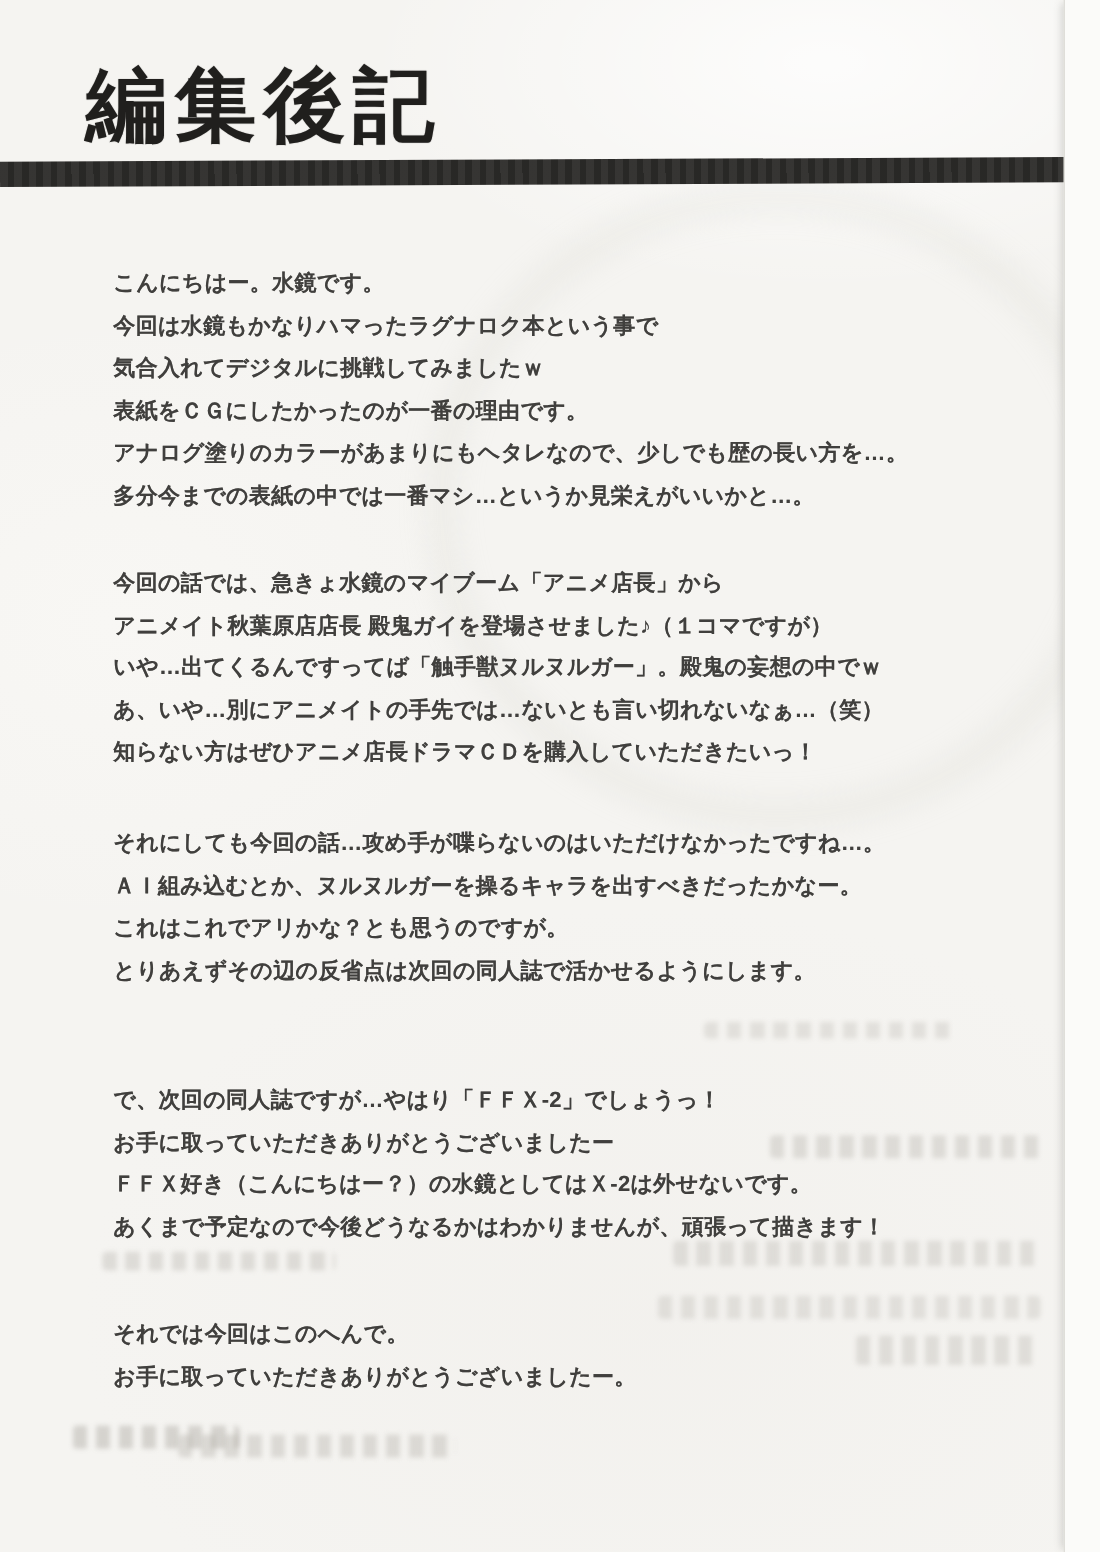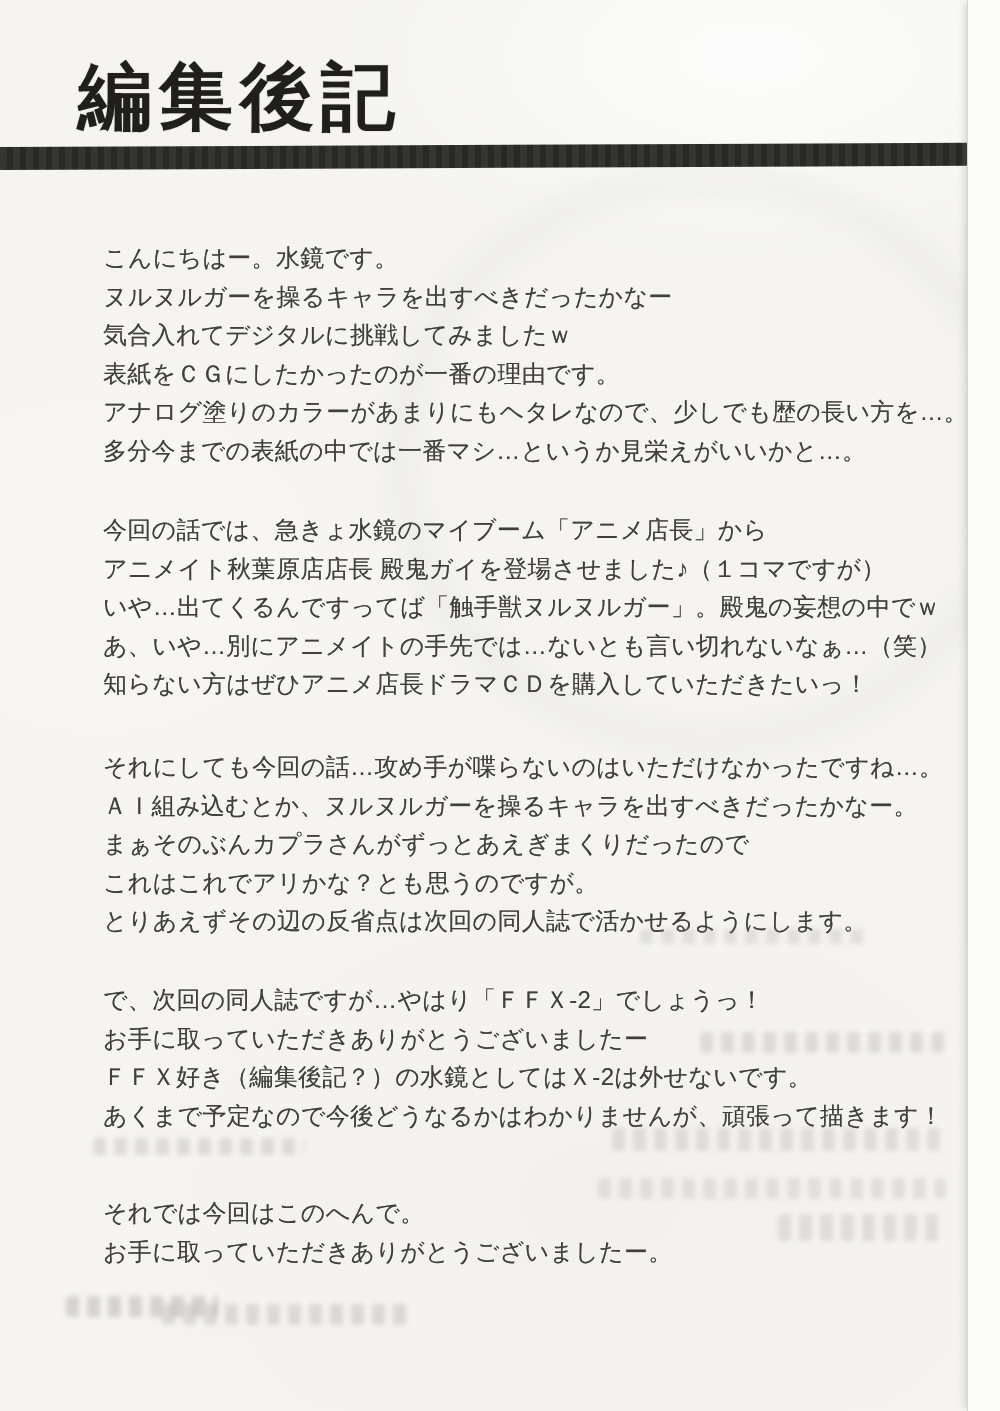--- a/index.html
+++ b/index.html
@@ -37,26 +37,27 @@
     width: 968px; height: 23px;
     background:
       repeating-linear-gradient(90deg, rgba(255,255,255,0.05) 0 7px, rgba(0,0,0,0.06) 7px 13px),
       #2b2a28;
     transform: rotate(-0.25deg);
     transform-origin: left center;
   }
   .para {
     position: absolute;
     left: 103px;
-    font-size: 24px;
+    font-size: 20px;
     line-height: 38.6px;
     color: #403f3d;
     text-shadow: 0 0 0.6px rgba(64,63,61,0.55);
     white-space: nowrap;
     letter-spacing: 0.3px;
+    font-weight: bold;
   }
   .para-1 { top: 239px; }
   .para-2 { top: 511px; }
   .para-3 { top: 748px; }
   .para-4 { top: 981px; }
   .para-5 { top: 1194px; }
   .bleed-ellipse {
     position: absolute;
     left: 390px; top: 168px;
     width: 590px; height: 540px;
@@ -95,47 +96,46 @@
 <div class="scan">
 
   <div class="bleed-ellipse"></div>
 
   <h1 class="page-title">編集後記</h1>
 
   <div class="divider-band"></div>
 
   <section class="para para-1">
     <div class="line">こんにちはー。水鏡です。</div>
-    <div class="line">ヌルヌルガーを操るキャラを出すべきだったかなー</div>
+    <div class="line">今回は水鏡もかなりハマったラグナロク本という事で</div>
     <div class="line">気合入れてデジタルに挑戦してみましたｗ</div>
     <div class="line">表紙をＣＧにしたかったのが一番の理由です。</div>
     <div class="line">アナログ塗りのカラーがあまりにもヘタレなので、少しでも歴の長い方を…。</div>
     <div class="line">多分今までの表紙の中では一番マシ…というか見栄えがいいかと…。</div>
   </section>
 
   <section class="para para-2">
     <div class="line">今回の話では、急きょ水鏡のマイブーム「アニメ店長」から</div>
     <div class="line">アニメイト秋葉原店店長 殿鬼ガイを登場させました♪（１コマですが）</div>
     <div class="line">いや…出てくるんですってば「触手獣ヌルヌルガー」。殿鬼の妄想の中でｗ</div>
     <div class="line">あ、いや…別にアニメイトの手先では…ないとも言い切れないなぁ…（笑）</div>
     <div class="line">知らない方はぜひアニメ店長ドラマＣＤを購入していただきたいっ！</div>
   </section>
 
   <section class="para para-3">
     <div class="line">それにしても今回の話…攻め手が喋らないのはいただけなかったですね…。</div>
     <div class="line">ＡＩ組み込むとか、ヌルヌルガーを操るキャラを出すべきだったかなー。</div>
-    <div class="line">まぁそのぶんカプラさんがずっとあえぎまくりだったので</div>
     <div class="line">これはこれでアリかな？とも思うのですが。</div>
     <div class="line">とりあえずその辺の反省点は次回の同人誌で活かせるようにします。</div>
   </section>
 
   <section class="para para-4">
     <div class="line">で、次回の同人誌ですが…やはり「ＦＦＸ-2」でしょうっ！</div>
     <div class="line">お手に取っていただきありがとうございましたー</div>
-    <div class="line">ＦＦＸ好き（編集後記？）の水鏡としてはＸ-2は外せないです。</div>
+    <div class="line">ＦＦＸ好き（こんにちはー？）の水鏡としてはＸ-2は外せないです。</div>
     <div class="line">あくまで予定なので今後どうなるかはわかりませんが、頑張って描きます！</div>
   </section>
 
   <section class="para para-5">
     <div class="line">それでは今回はこのへんで。</div>
     <div class="line">お手に取っていただきありがとうございましたー。</div>
   </section>
 
   <div class="smudge s1"></div>
   <div class="smudge s2"></div>

